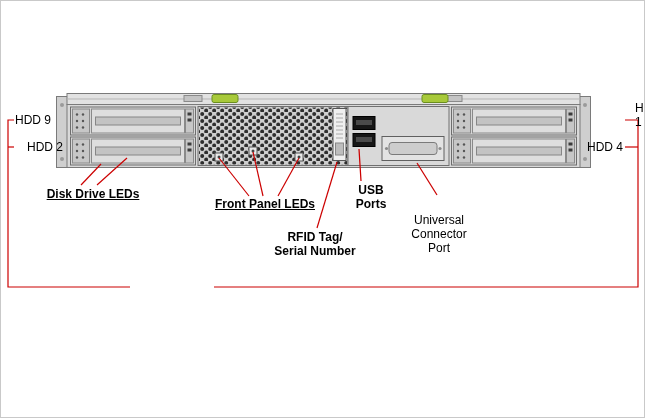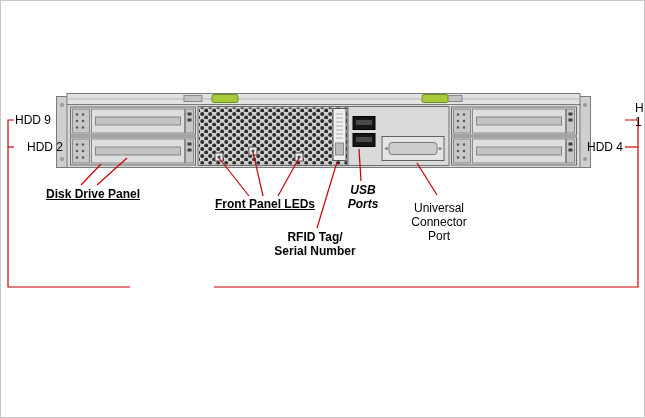--- a/index.html
+++ b/index.html
@@ -159,28 +159,28 @@
     <line class="callout" x1="360" y1="180" x2="358" y2="148"></line>
     <line class="callout" x1="436" y1="194" x2="416" y2="162"></line>
     <line class="callout" x1="316" y1="227" x2="336" y2="161"></line>
   </svg>
 
   <div class="label" style="left:14px; top:112px;">HDD 9</div>
   <div class="label" style="left:14px; top:139px;margin-left:12px;">HDD 2</div>
   <div class="label" style="left:586px; top:100px;margin-left:48px;">HDD 1</div>
   <div class="label" style="left:586px; top:139px;">HDD 4</div>
 
-  <div class="label b u center" style="left:34px; top:186px; width:116px;">Disk Drive Panel</div>
+  <div class="label b u center" style="left:34px; top:186px; width:116px;">Disk Drive LEDs</div>
 
   <div class="label b u center" style="left:204px; top:196px; width:120px;">Front Panel LEDs</div>
 
-  <div class="label b center" style="left:332px; top:182px; width:60px;font-style:italic;">USB
+  <div class="label b center" style="left:340px; top:182px; width:60px;">USB
 Ports</div>
 
-  <div class="label center" style="left:399px; top:200px; width:78px;">Universal
+  <div class="label center" style="left:399px; top:212px; width:78px;">Universal
 Connector
 Port</div>
 
   <div class="label b center" style="left:262px; top:229px; width:104px;text-align:center;">RFID Tag/
 Serial Number</div>
 
 
 </div>
 
 </body></html>

